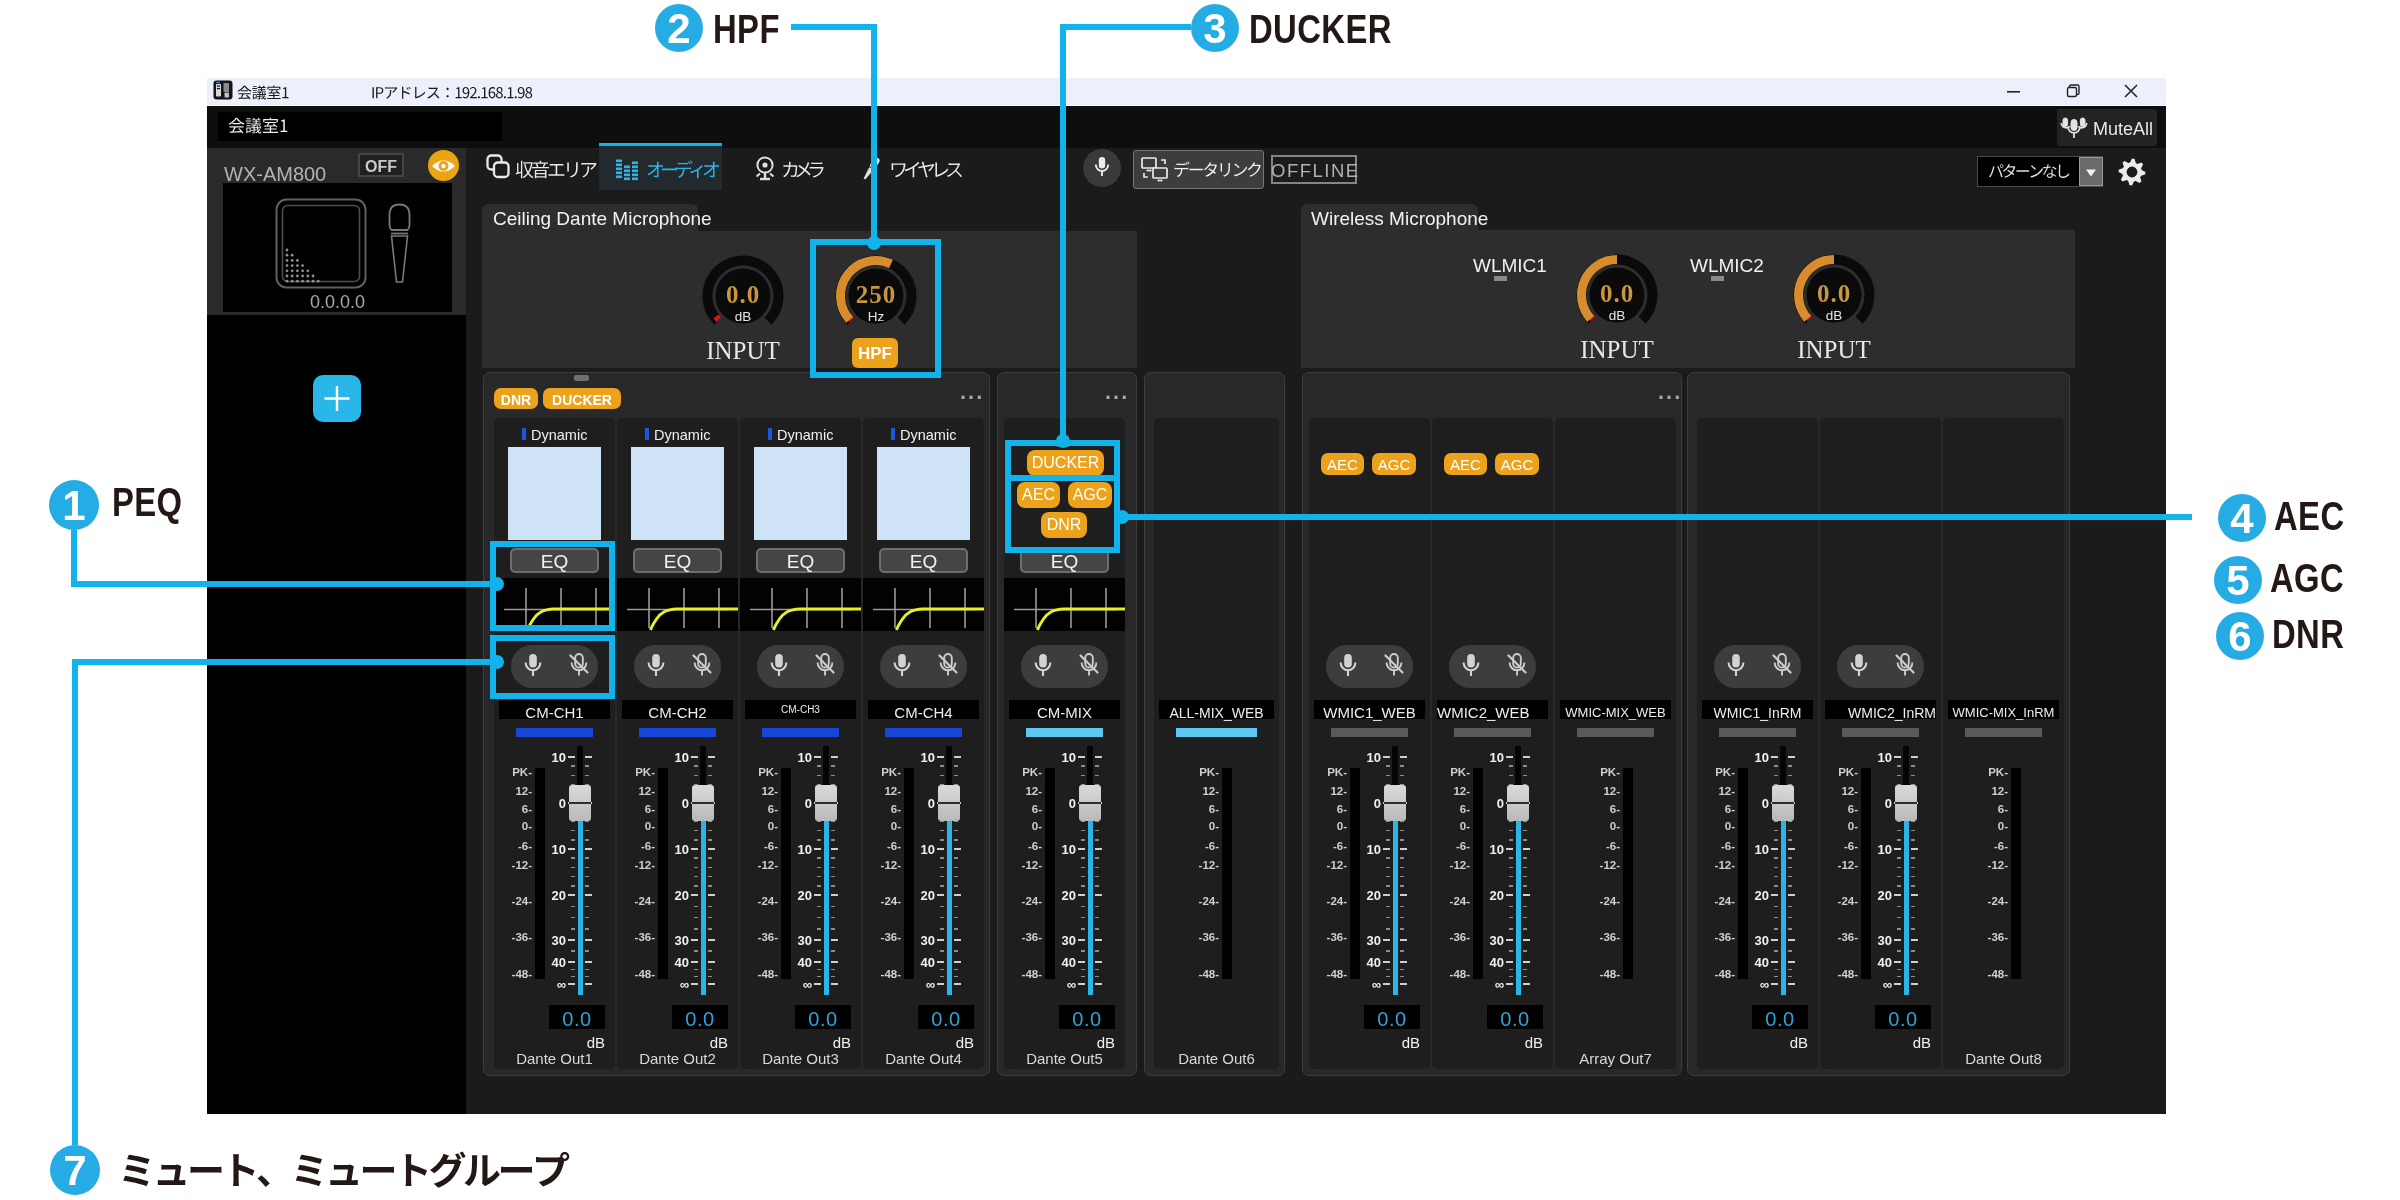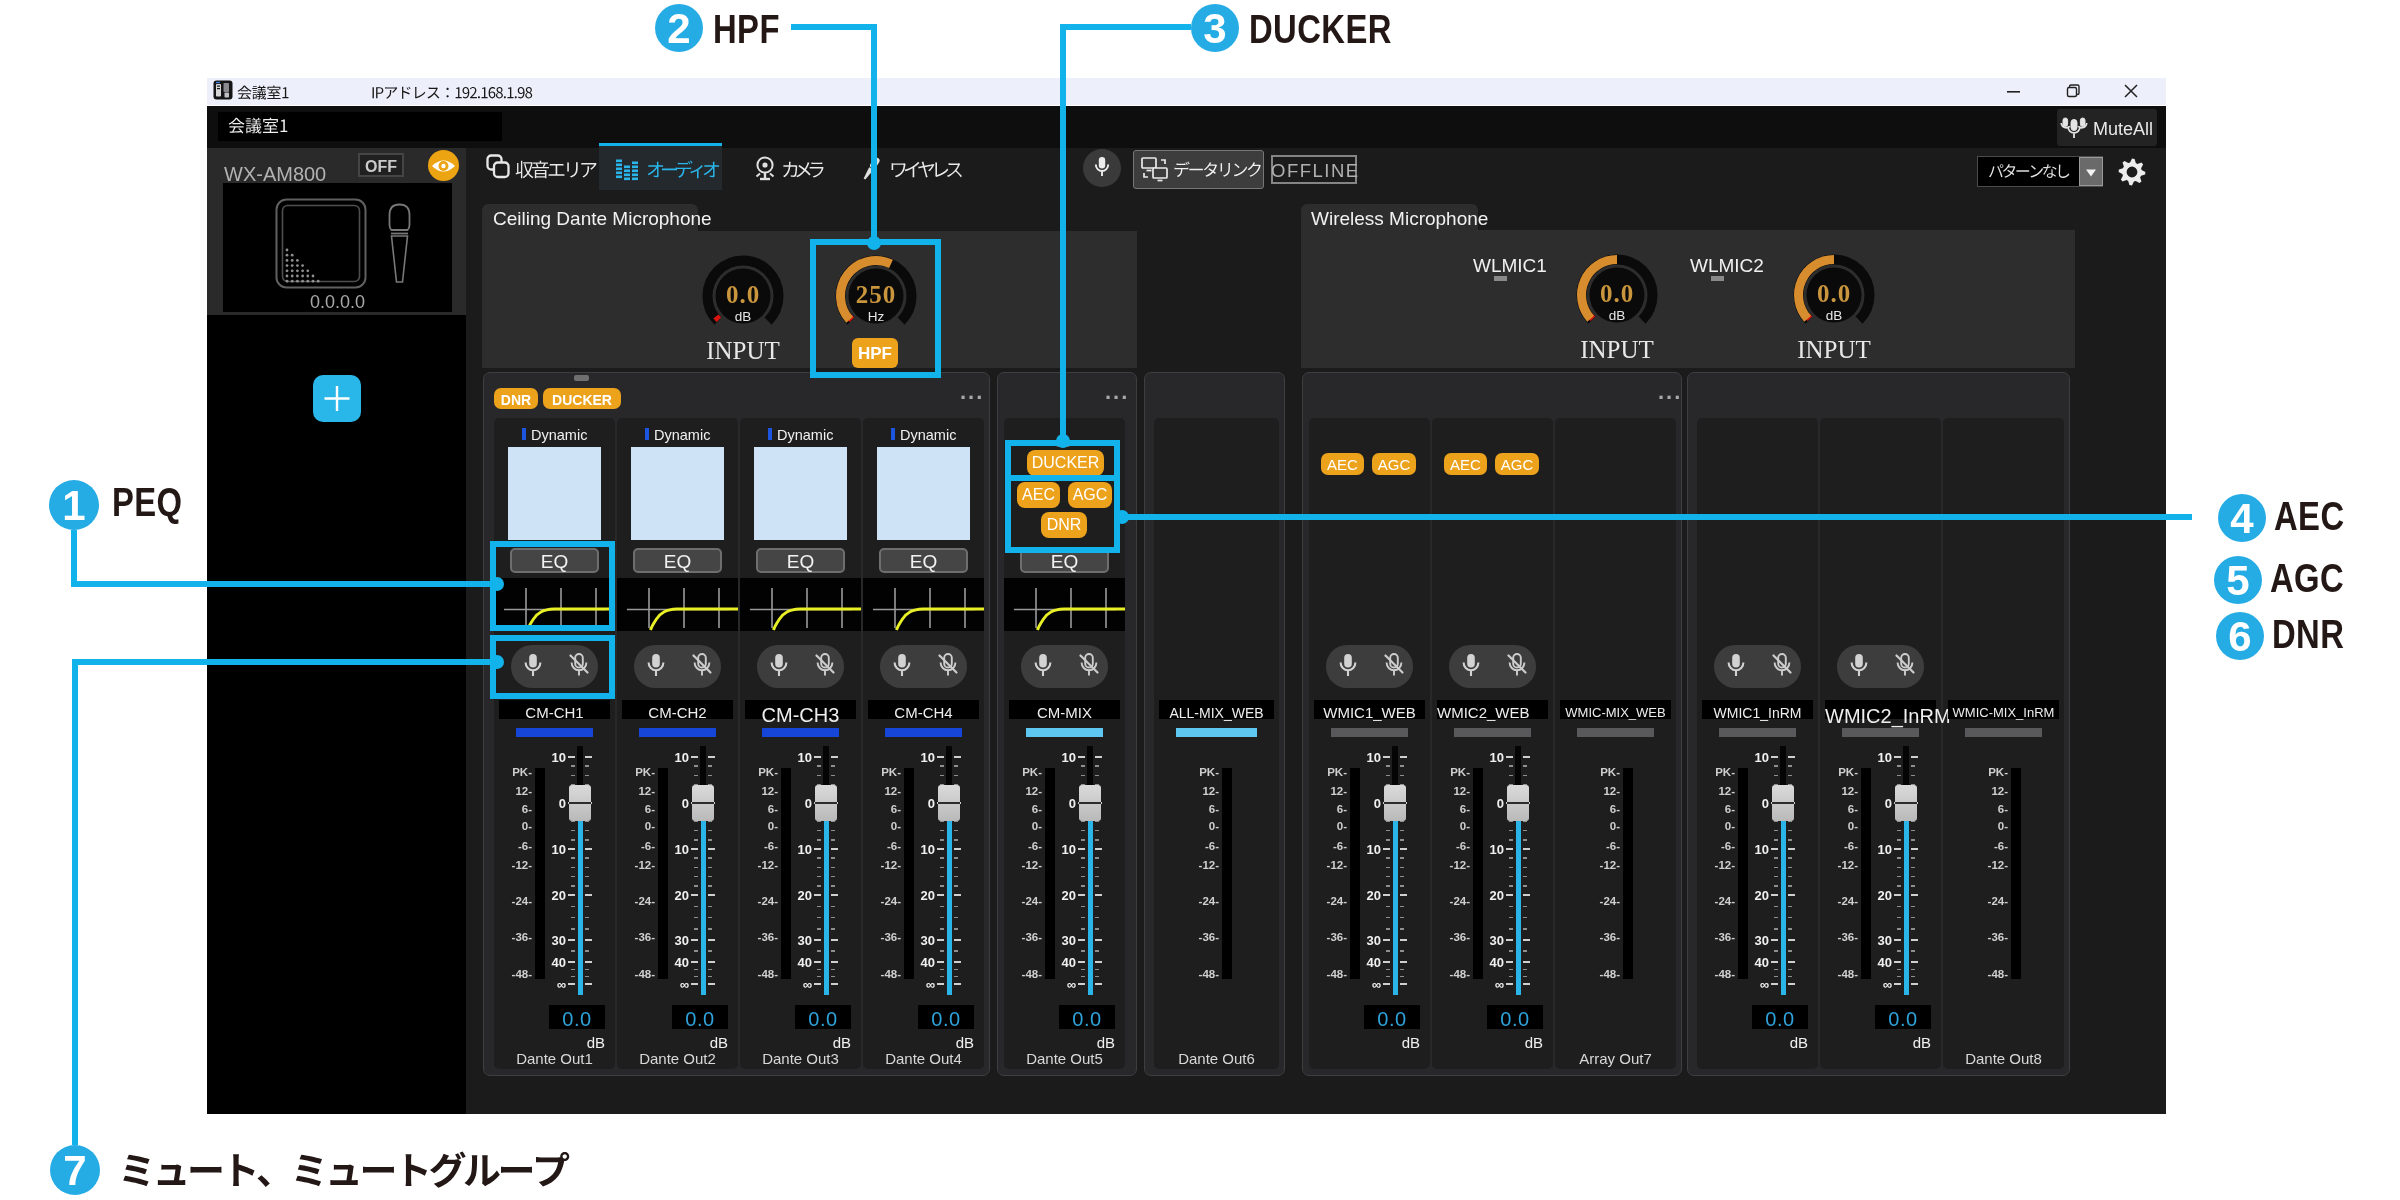--- a/index.html
+++ b/index.html
@@ -475,21 +475,21 @@
   </svg>
 <svg style="position:absolute;left:812px;top:651px;" width="26" height="30" viewBox="0 0 26 30">
     <g stroke="#cdcdcd" fill="none">
       <rect x="9.2" y="3" width="7.6" height="13.5" rx="3.8" stroke-width="1.9"></rect>
       <path d="M5.6 11.5 a7.4 7.8 0 0 0 14.8 0" stroke-width="1.9"></path>
       <path d="M13 19.8 L13 24.5" stroke-width="1.9"></path>
       <path d="M4.5 4.5 L21.5 21.5" stroke-width="2.2" stroke-linecap="round"></path>
     </g>
   </svg>
 <div style="position:absolute;left:745px;top:700px;width:111px;height:19px;background:#000;"></div>
-<div style="position:absolute;left:745px;top:705px;font-family:'Liberation Sans',sans-serif;font-size:20px;color:#eeeeee;font-weight:400;line-height:1;white-space:nowrap;width:111px;text-align:center;">CM-CH3</div>
+<div style="position:absolute;left:745px;top:705px;font-family:'Liberation Sans',sans-serif;font-size:10px;color:#eeeeee;font-weight:400;line-height:1;white-space:nowrap;width:111px;text-align:center;">CM-CH3</div>
 <div style="position:absolute;left:762px;top:728px;width:77px;height:9px;background:#1646d8;"></div>
 <div style="position:absolute;left:578px;top:767px;width:200px;text-align:right;font-family:'Liberation Sans',sans-serif;font-size:11.5px;color:#cfcfcf;font-weight:700;line-height:1;white-space:nowrap;">PK-</div>
 <div style="position:absolute;left:578px;top:786px;width:200px;text-align:right;font-family:'Liberation Sans',sans-serif;font-size:11.5px;color:#cfcfcf;font-weight:700;line-height:1;white-space:nowrap;">12-</div>
 <div style="position:absolute;left:578px;top:804px;width:200px;text-align:right;font-family:'Liberation Sans',sans-serif;font-size:11.5px;color:#cfcfcf;font-weight:700;line-height:1;white-space:nowrap;">6-</div>
 <div style="position:absolute;left:578px;top:821px;width:200px;text-align:right;font-family:'Liberation Sans',sans-serif;font-size:11.5px;color:#cfcfcf;font-weight:700;line-height:1;white-space:nowrap;">0-</div>
 <div style="position:absolute;left:578px;top:841px;width:200px;text-align:right;font-family:'Liberation Sans',sans-serif;font-size:11.5px;color:#cfcfcf;font-weight:700;line-height:1;white-space:nowrap;">-6-</div>
 <div style="position:absolute;left:578px;top:860px;width:200px;text-align:right;font-family:'Liberation Sans',sans-serif;font-size:11.5px;color:#cfcfcf;font-weight:700;line-height:1;white-space:nowrap;">-12-</div>
 <div style="position:absolute;left:578px;top:896px;width:200px;text-align:right;font-family:'Liberation Sans',sans-serif;font-size:11.5px;color:#cfcfcf;font-weight:700;line-height:1;white-space:nowrap;">-24-</div>
 <div style="position:absolute;left:578px;top:932px;width:200px;text-align:right;font-family:'Liberation Sans',sans-serif;font-size:11.5px;color:#cfcfcf;font-weight:700;line-height:1;white-space:nowrap;">-36-</div>
 <div style="position:absolute;left:578px;top:969px;width:200px;text-align:right;font-family:'Liberation Sans',sans-serif;font-size:11.5px;color:#cfcfcf;font-weight:700;line-height:1;white-space:nowrap;">-48-</div>
@@ -1088,21 +1088,21 @@
   </svg>
 <svg style="position:absolute;left:1892px;top:651px;" width="26" height="30" viewBox="0 0 26 30">
     <g stroke="#cdcdcd" fill="none">
       <rect x="9.2" y="3" width="7.6" height="13.5" rx="3.8" stroke-width="1.9"></rect>
       <path d="M5.6 11.5 a7.4 7.8 0 0 0 14.8 0" stroke-width="1.9"></path>
       <path d="M13 19.8 L13 24.5" stroke-width="1.9"></path>
       <path d="M4.5 4.5 L21.5 21.5" stroke-width="2.2" stroke-linecap="round"></path>
     </g>
   </svg>
 <div style="position:absolute;left:1825px;top:700px;width:111px;height:19px;background:#000;"></div>
-<div style="position:absolute;left:1825px;top:706px;font-family:'Liberation Sans',sans-serif;font-size:20px;color:#eeeeee;font-weight:400;line-height:1;white-space:nowrap;width:111px;text-align:left;">WMIC2_InRM</div>
+<div style="position:absolute;left:1825px;top:706px;font-family:'Liberation Sans',sans-serif;font-size:14px;color:#eeeeee;font-weight:400;line-height:1;white-space:nowrap;width:111px;text-align:right;">WMIC2_InRM</div>
 <div style="position:absolute;left:1842px;top:728px;width:77px;height:9px;background:#59595b;"></div>
 <div style="position:absolute;left:1658px;top:767px;width:200px;text-align:right;font-family:'Liberation Sans',sans-serif;font-size:11.5px;color:#cfcfcf;font-weight:700;line-height:1;white-space:nowrap;">PK-</div>
 <div style="position:absolute;left:1658px;top:786px;width:200px;text-align:right;font-family:'Liberation Sans',sans-serif;font-size:11.5px;color:#cfcfcf;font-weight:700;line-height:1;white-space:nowrap;">12-</div>
 <div style="position:absolute;left:1658px;top:804px;width:200px;text-align:right;font-family:'Liberation Sans',sans-serif;font-size:11.5px;color:#cfcfcf;font-weight:700;line-height:1;white-space:nowrap;">6-</div>
 <div style="position:absolute;left:1658px;top:821px;width:200px;text-align:right;font-family:'Liberation Sans',sans-serif;font-size:11.5px;color:#cfcfcf;font-weight:700;line-height:1;white-space:nowrap;">0-</div>
 <div style="position:absolute;left:1658px;top:841px;width:200px;text-align:right;font-family:'Liberation Sans',sans-serif;font-size:11.5px;color:#cfcfcf;font-weight:700;line-height:1;white-space:nowrap;">-6-</div>
 <div style="position:absolute;left:1658px;top:860px;width:200px;text-align:right;font-family:'Liberation Sans',sans-serif;font-size:11.5px;color:#cfcfcf;font-weight:700;line-height:1;white-space:nowrap;">-12-</div>
 <div style="position:absolute;left:1658px;top:896px;width:200px;text-align:right;font-family:'Liberation Sans',sans-serif;font-size:11.5px;color:#cfcfcf;font-weight:700;line-height:1;white-space:nowrap;">-24-</div>
 <div style="position:absolute;left:1658px;top:932px;width:200px;text-align:right;font-family:'Liberation Sans',sans-serif;font-size:11.5px;color:#cfcfcf;font-weight:700;line-height:1;white-space:nowrap;">-36-</div>
 <div style="position:absolute;left:1658px;top:969px;width:200px;text-align:right;font-family:'Liberation Sans',sans-serif;font-size:11.5px;color:#cfcfcf;font-weight:700;line-height:1;white-space:nowrap;">-48-</div>

